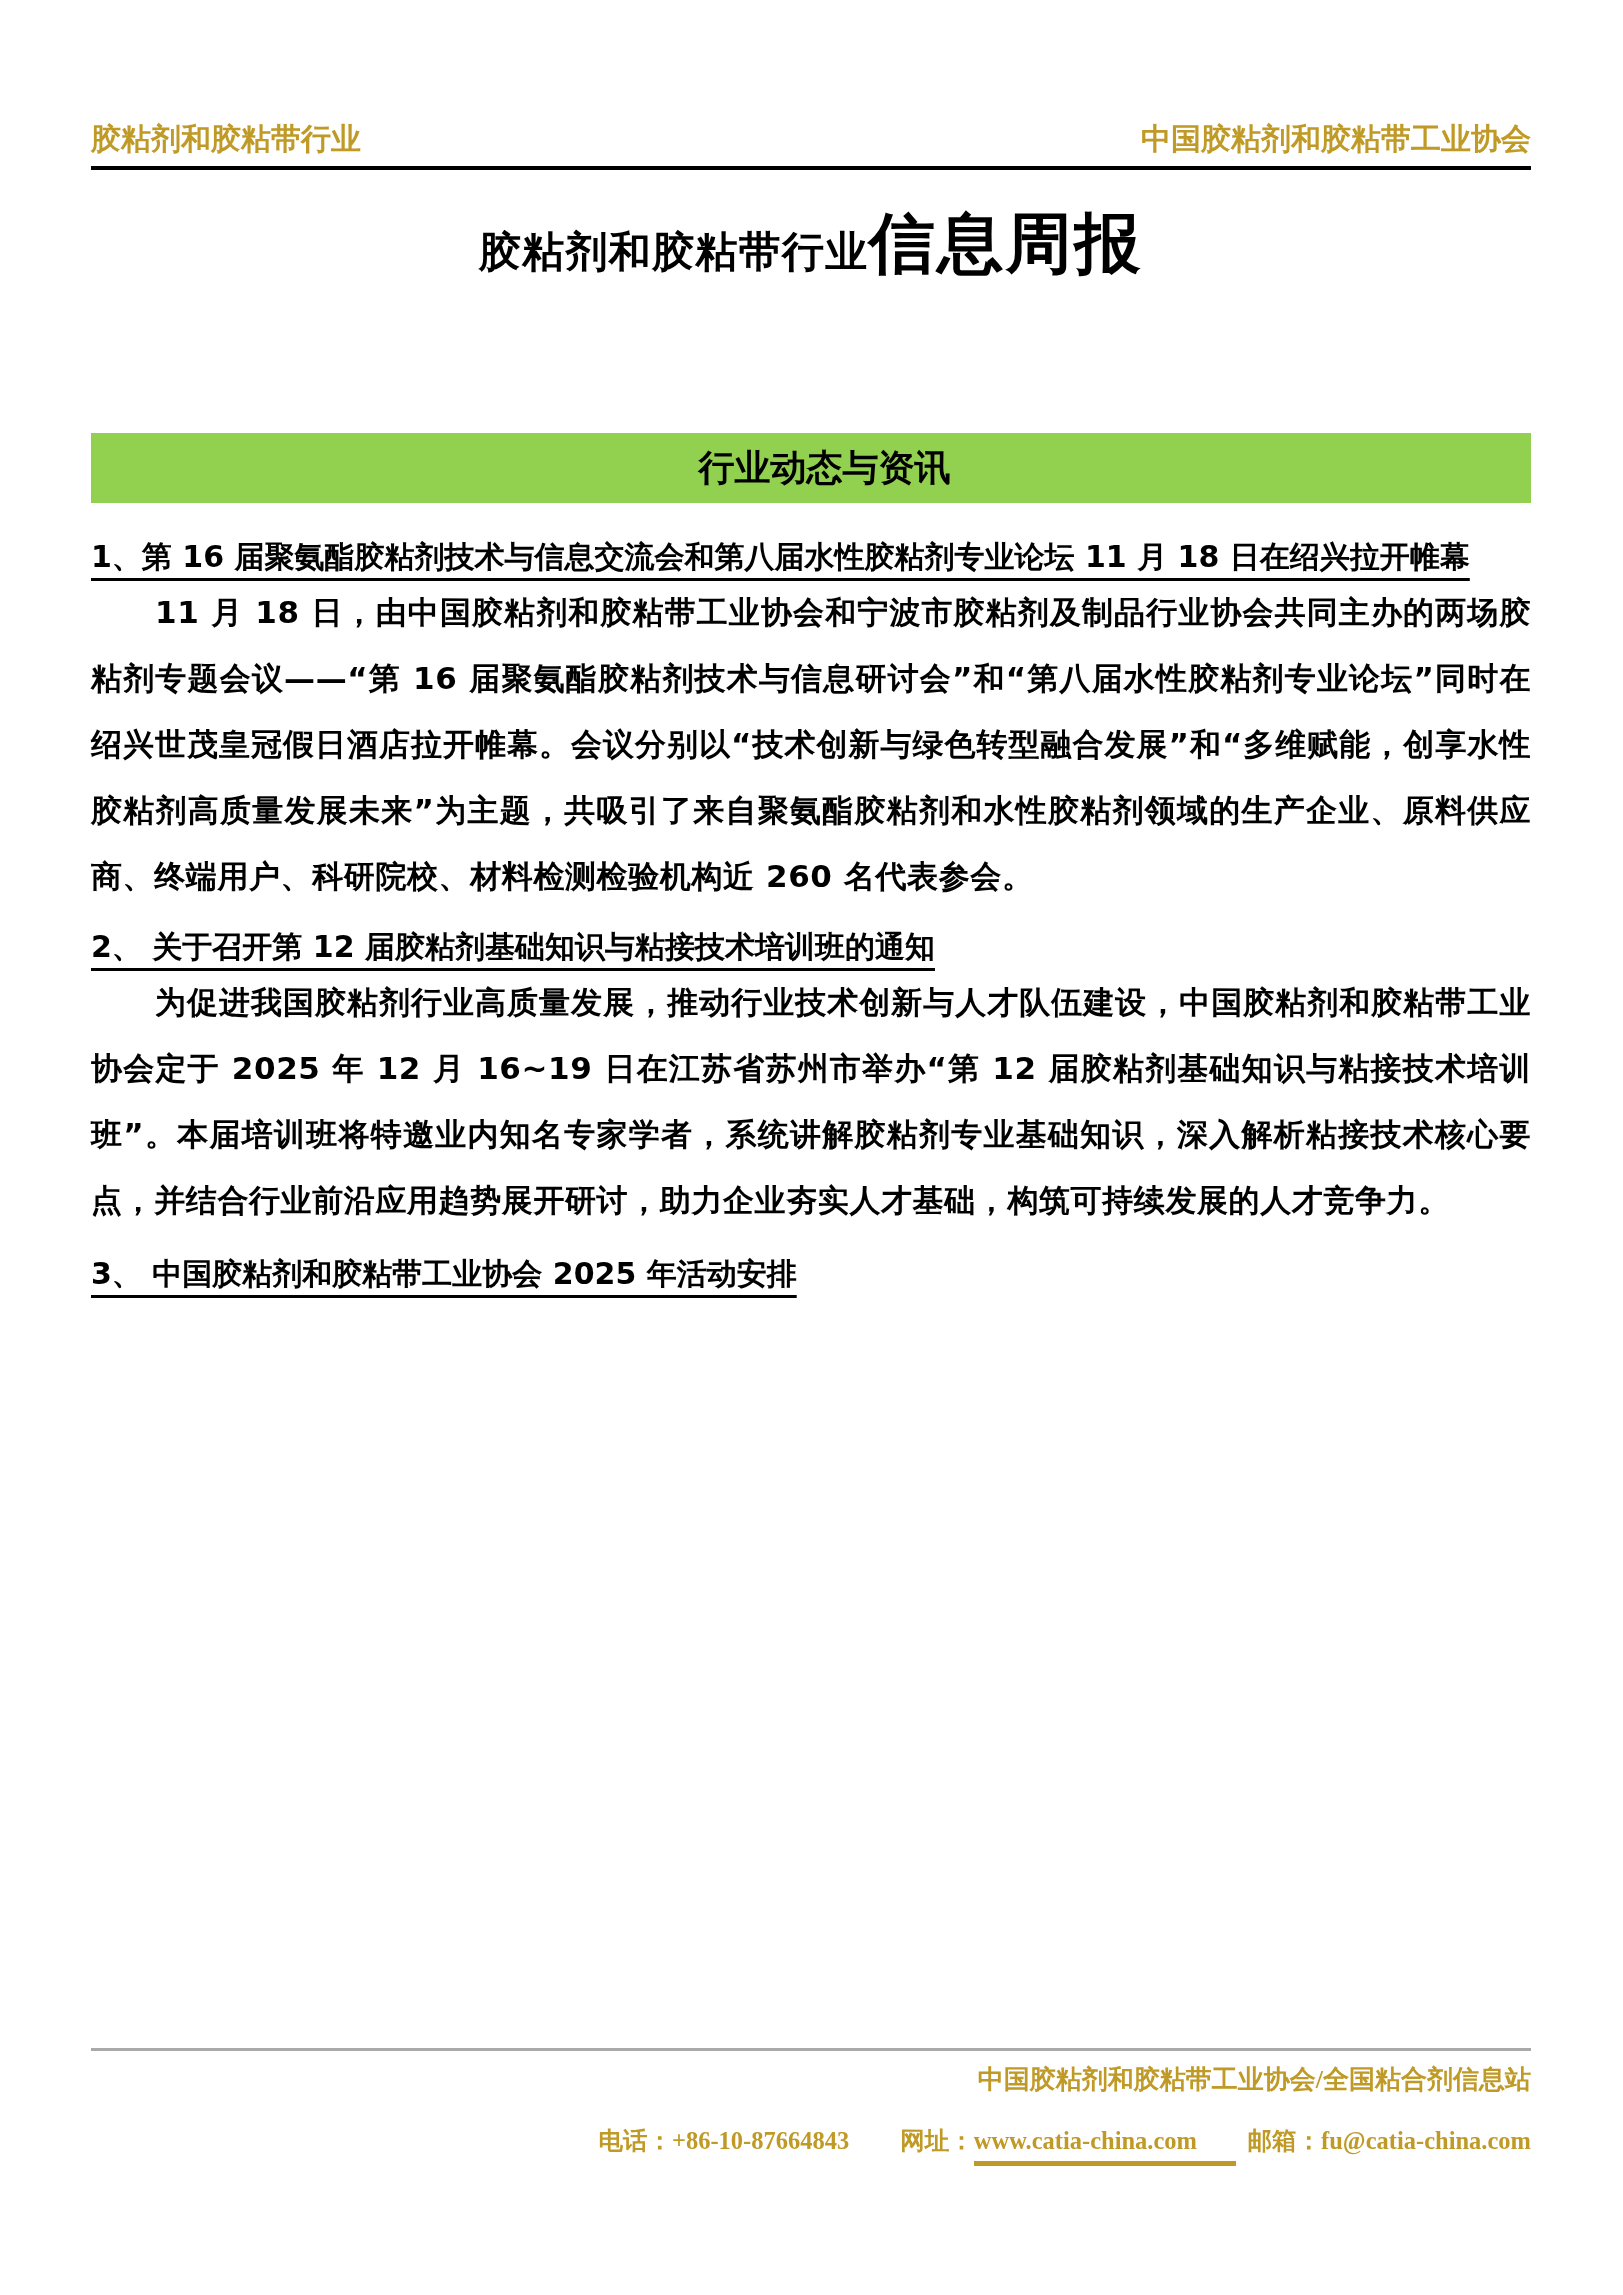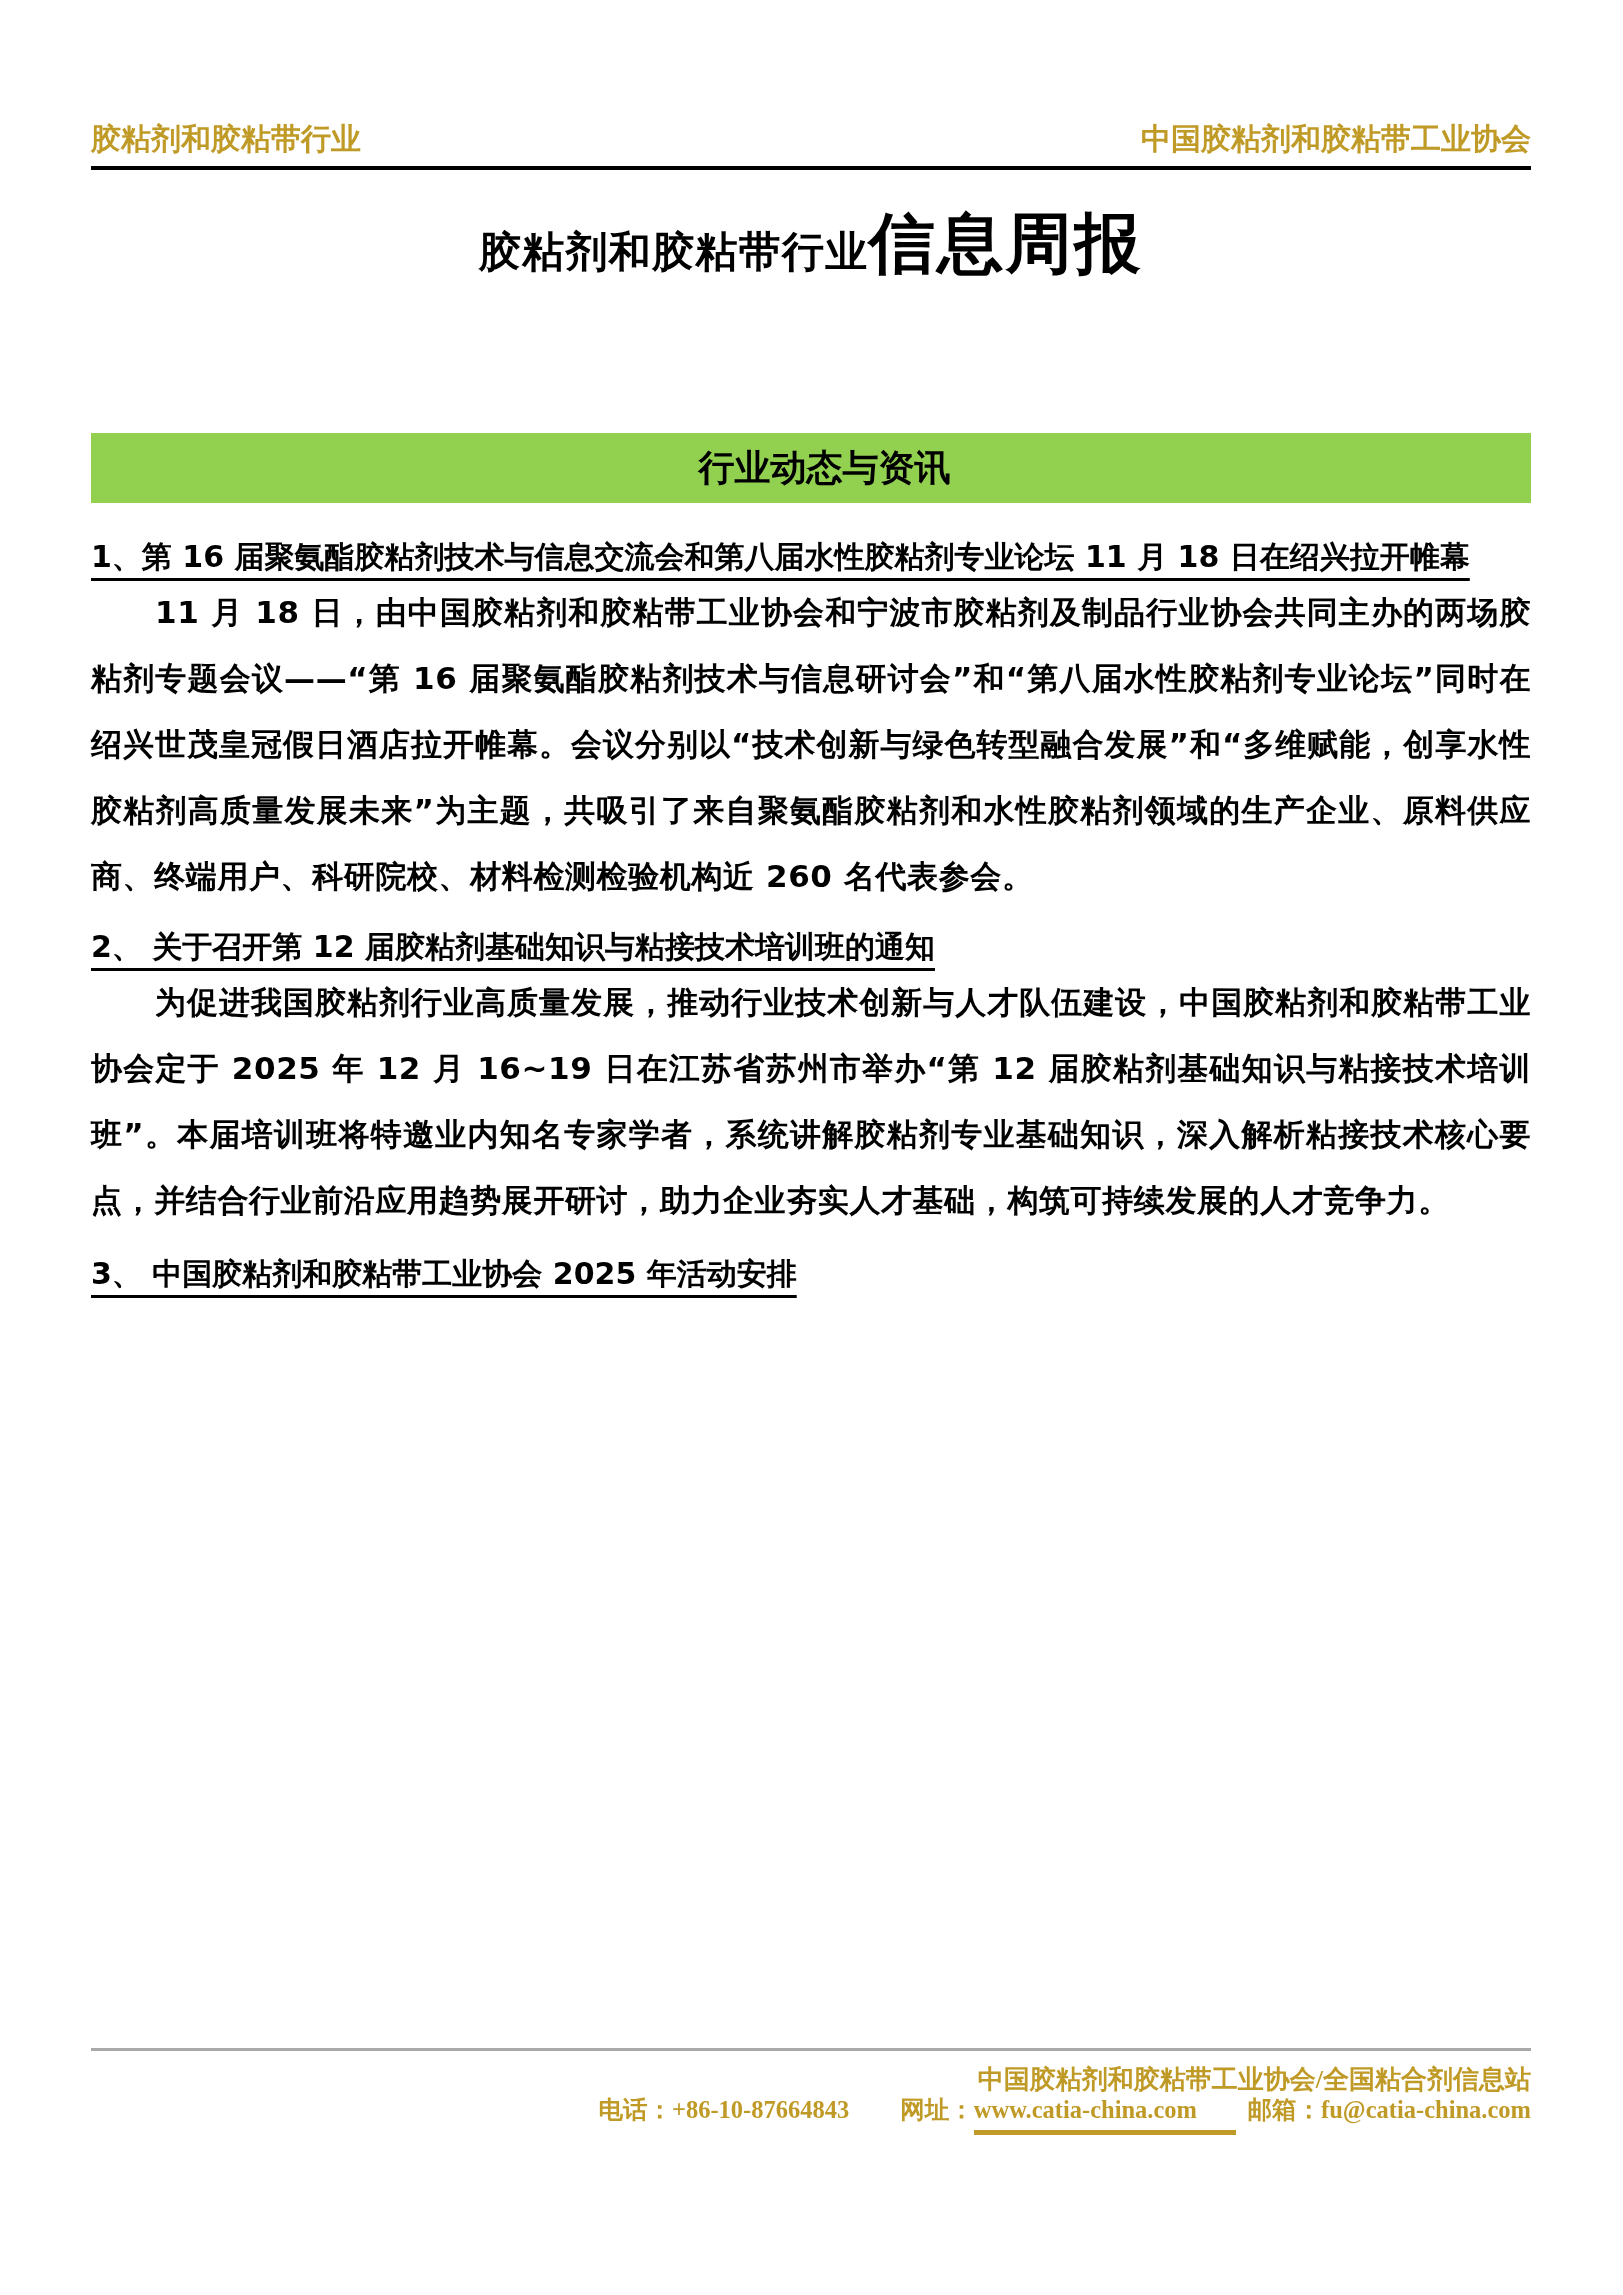--- a/index.html
+++ b/index.html
@@ -107,20 +107,21 @@
     height:3.2px;
     background:var(--gray-rule);
   }
   .footer-line1{
     margin-top:14px;
     font-size:26px;
     font-weight:700;
     line-height:30px;
   }
   .footer-line2{
+    margin-top:31px;
     font-size:24.5px;
     font-weight:700;
     line-height:30px;
     white-space:nowrap;
   }
   .contact-gap{
     display:inline-block;
     width:51px;
   }
   .weblink{

